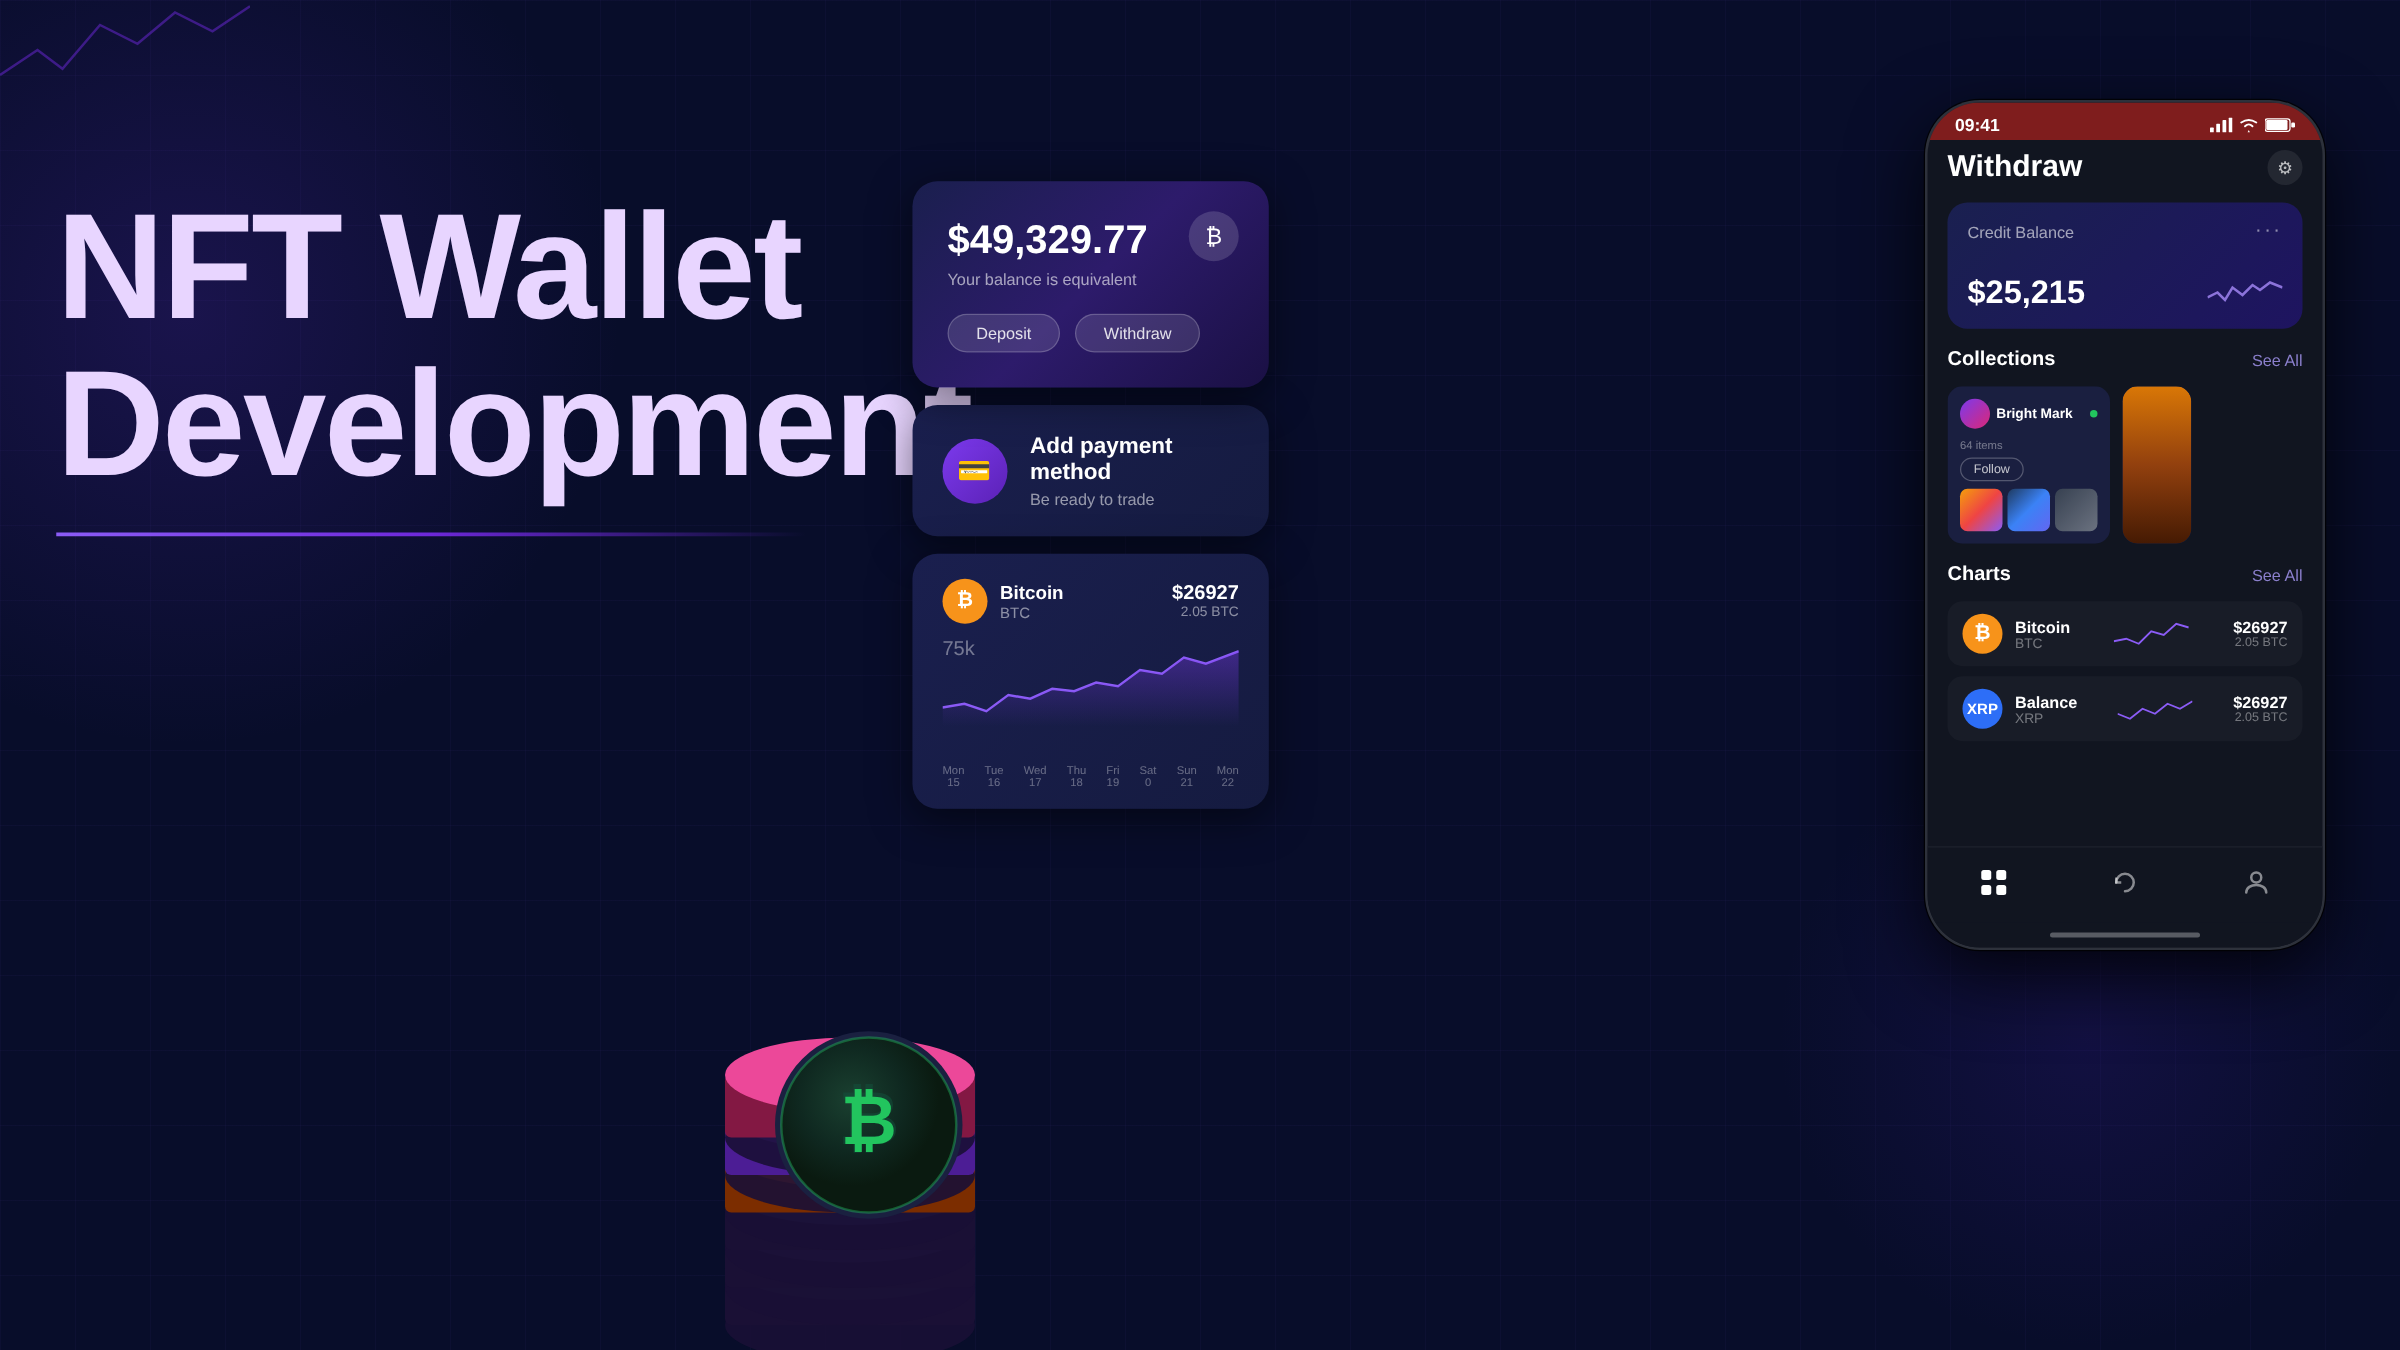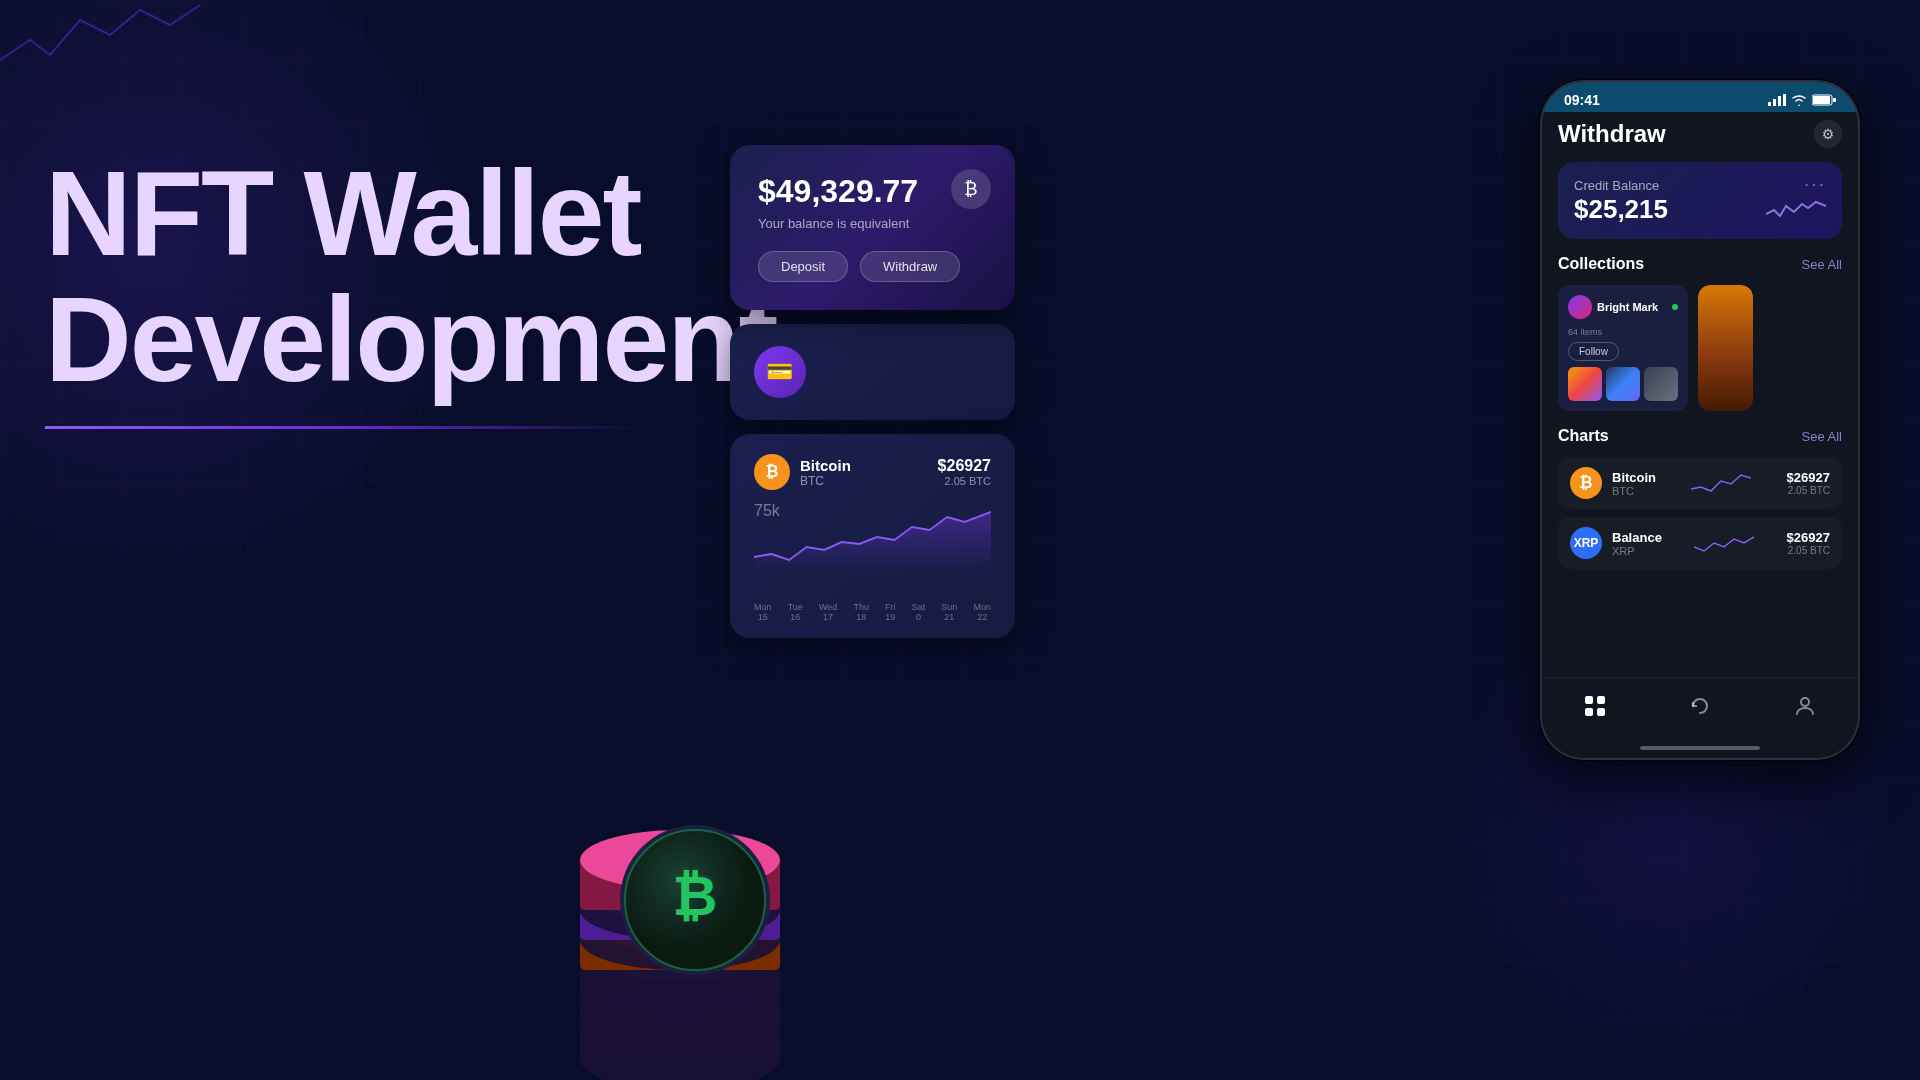--- a/index.html
+++ b/index.html
@@ -227,21 +227,21 @@
       height: 680px;
       background: #111520;
       border-radius: 44px;
       border: 2px solid rgba(255,255,255,0.12);
       box-shadow: 0 0 0 1px rgba(0,0,0,0.8), 0 20px 60px rgba(0,0,0,0.8), inset 0 1px 0 rgba(255,255,255,0.08);
       overflow: hidden;
       display: flex;
       flex-direction: column;
     }
     .phone-notch-bar {
-      background: #0c4a6e;
+      background: #7f1d1d;
       display: flex;
       justify-content: space-between;
       align-items: center;
       padding: 10px 22px 4px;
       flex-shrink: 0;
     }
     .phone-time {
       font-size: 14px;
       font-weight: 600;
       color: white;
@@ -283,21 +283,21 @@
     .credit-card {
       background: linear-gradient(135deg, #1a2050, #1e1460);
       border-radius: 16px;
       padding: 14px 16px;
       margin-bottom: 16px;
     }
     .credit-header {
       display: flex;
       justify-content: space-between;
       align-items: center;
-      margin-bottom: 0;
+      margin-bottom: 24px;
     }
     .credit-label {
       font-size: 13px;
       color: rgba(255,255,255,0.6);
     }
     .credit-dots {
       color: rgba(255,255,255,0.5);
       font-size: 16px;
       letter-spacing: 2px;
     }
@@ -506,20 +506,24 @@
     <div class="balance-amount">$49,329.77</div>
     <div class="balance-subtitle">Your balance is equivalent</div>
     <div class="balance-actions">
       <button class="action-btn">Deposit</button>
       <button class="action-btn">Withdraw</button>
     </div>
   </div>
 
   <div class="payment-card">
     <div class="payment-icon">💳</div>
+    <div class="payment-text">
+      <h3>Add payment method</h3>
+      <p>Be ready to trade</p>
+    </div>
   </div>
 
   <div class="btc-card">
     <div class="btc-header">
       <div class="btc-left">
         <div class="btc-icon">₿</div>
         <div>
           <div class="btc-name">Bitcoin</div>
           <div class="btc-ticker">BTC</div>
         </div>

